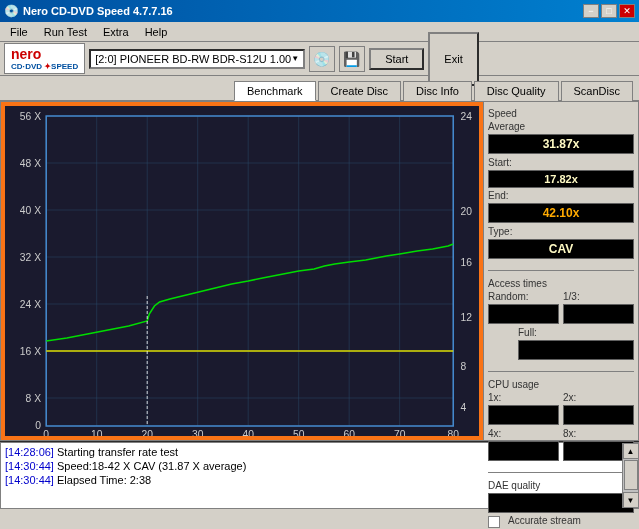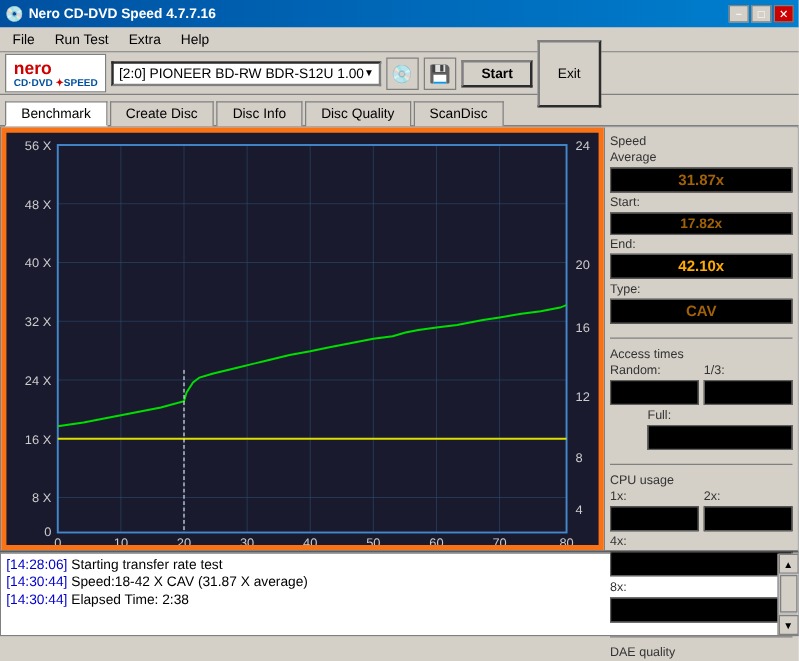--- a/index.html
+++ b/index.html
@@ -61,33 +61,34 @@
       font-size: 11px;
       min-width: 200px;
     }
     .toolbar-icon-btn {
       width: 26px; height: 26px; background: #d4d0c8;
       border: 1px solid #808080; display: flex; align-items: center;
       justify-content: center; cursor: pointer; font-size: 14px;
     }
     .btn-start {
       background: #d4d0c8; border: 2px outset #808080; padding: 3px 14px;
-      font-size: 11px; cursor: pointer; font-weight: bold;
+      font-size: 11px; cursor: pointer; font-weight: normal;
     }
     .btn-exit {
       background: #d4d0c8; border: 2px outset #808080; padding: 19px 14px;
       font-size: 11px; cursor: pointer;
     }
 
     
     .tabs {
       display: flex;
       background: #d4d0c8;
       padding: 4px 4px 0 4px;
       border-bottom: 1px solid #808080;
+      justify-content: flex-end;
     }
     .tab {
       padding: 3px 12px; border: 1px solid #808080; border-bottom: none;
       background: #d4d0c8; cursor: pointer; font-size: 11px; margin-right: 2px;
       position: relative; top: 1px;
     }
     .tab.active {
       background: white; z-index: 1; border-bottom: 1px solid white;
     }
 
@@ -114,21 +115,21 @@
       background: #d4d0c8;
       border-left: 1px solid #808080;
       padding: 6px 4px;
       display: flex;
       flex-direction: column;
       gap: 3px;
     }
     .panel-section { margin-bottom: 4px; }
     .panel-label { font-size: 10px; color: #333; margin-bottom: 2px; }
     .panel-value {
-      background: black; color: #a16207; font-size: 12px; font-weight: bold;
+      background: black; color: #fef9c3; font-size: 12px; font-weight: bold;
       text-align: center; padding: 2px 4px; border: 1px solid #606060;
       display: block; min-height: 18px;
     }
     .panel-divider { border-top: 1px solid #808080; margin: 4px 0; }
     .two-col { display: flex; gap: 4px; }
     .two-col > div { flex: 1; }
     .checkbox-row { display: flex; align-items: center; gap: 8px; margin-top: 2px; }
     .checkbox-box { width: 12px; height: 12px; border: 1px solid #808080; background: white; }
 
     
@@ -348,21 +349,21 @@
       <div class="two-col">
         <div>
           <div class="panel-label">1x:</div>
           <span class="panel-value">&nbsp;</span>
         </div>
         <div>
           <div class="panel-label">2x:</div>
           <span class="panel-value">&nbsp;</span>
         </div>
       </div>
-      <div class="two-col" style="margin-top:3px;flex-direction:column;">
+      <div class="two-col" style="margin-top:3px;">
         <div>
           <div class="panel-label">4x:</div>
           <span class="panel-value">&nbsp;</span>
         </div>
         <div>
           <div class="panel-label">8x:</div>
           <span class="panel-value">&nbsp;</span>
         </div>
       </div>
     </div>

